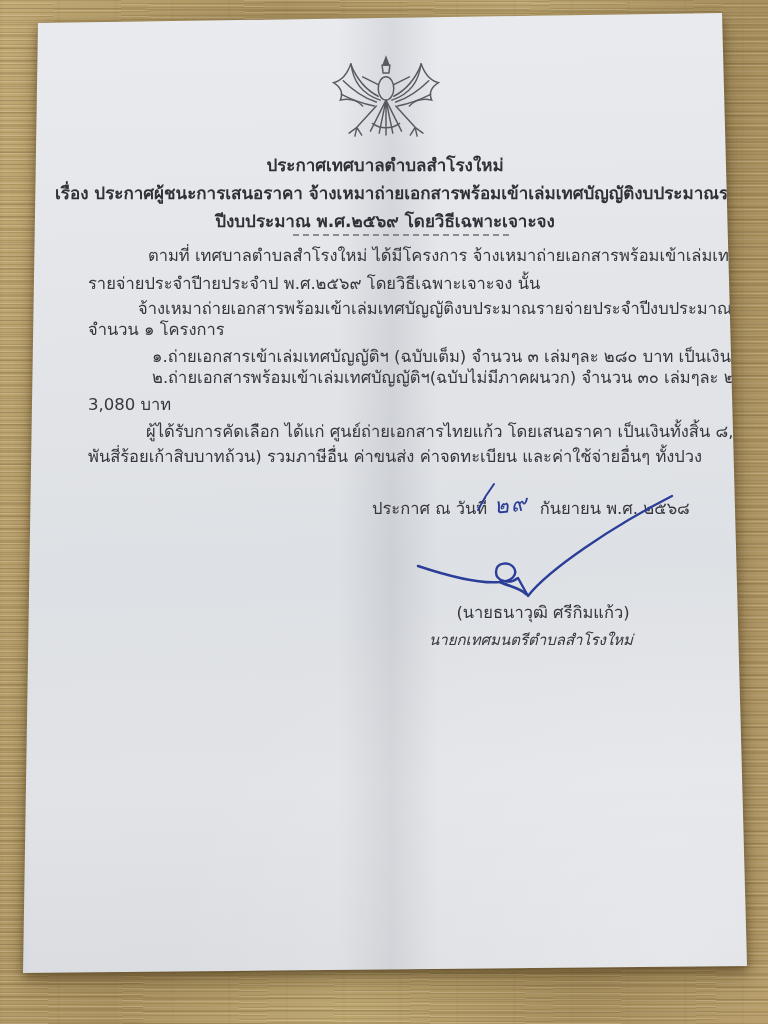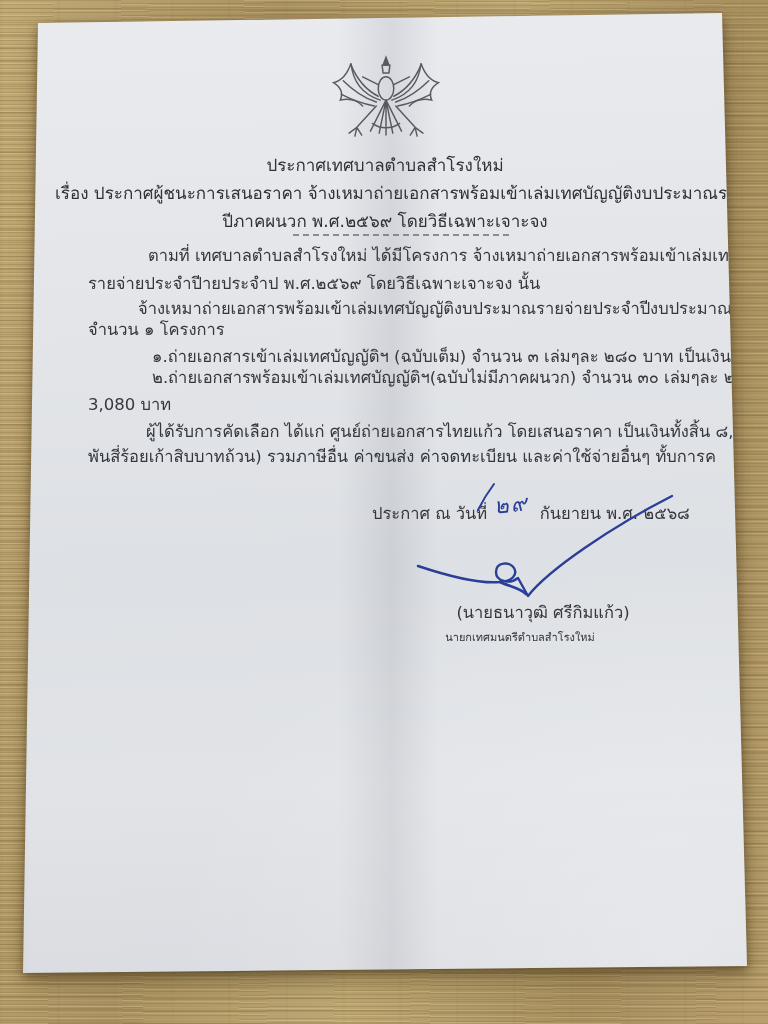--- a/index.html
+++ b/index.html
@@ -23,34 +23,34 @@
     position:absolute; inset:0;
     clip-path:polygon(38px 23px, 722px 13px, 747px 966px, 23px 973px);
     background:
       radial-gradient(120% 70% at 88% 92%, rgba(255,255,255,.30), transparent 55%),
       linear-gradient(90deg, rgba(110,112,122,.14) 0%, rgba(110,112,122,0) 4%),
       linear-gradient(90deg, rgba(0,0,0,0) 44%, rgba(96,100,112,.13) 51%, rgba(0,0,0,0) 57%),
       linear-gradient(178deg,#e9ebef 0%,#e3e5e9 30%,#dde0e4 55%,#e1e3e7 76%,#d8dadf 100%);
     color:#34353d;
   }
   .tline{ position:absolute; left:55px; width:660px; text-align:center; white-space:nowrap;
-          font-size:17px; font-weight:normal; color:#303138; }
+          font-size:17px; font-weight:bold; color:#303138; }
   .bline{ position:absolute; white-space:nowrap; font-size:16.5px; line-height:1.25; color:#35363e; }
   .dash-sep{ position:absolute; left:293px; top:234px; width:216px; height:0;
              border-top:2px dashed #6e6f78; opacity:.75; }
   .emblem{ position:absolute; left:318px; top:55px; width:136px; height:98px; opacity:.88; }
-  .date-row{ position:absolute; left:372px; top:495px; display:flex; align-items:center; }
+  .date-row{ position:absolute; left:372px; top:495px; display:flex; align-items:flex-start; }
   .date-prefix,.date-suffix{ font-size:16.5px; color:#35363e; white-space:nowrap; }
   .hand-day{ font-size:22px; color:#2c3f96; margin:0 10px 0 8px; transform:rotate(-7deg) translateY(-8px);
              font-style:italic; letter-spacing:2px; }
   .sig-svg{ position:absolute; left:388px; top:478px; width:300px; height:135px; }
   .sign-name{ position:absolute; left:413px; top:599px; width:260px; text-align:center;
               font-size:16.5px; white-space:nowrap; color:#34353d; }
-  .sign-pos{ position:absolute; left:390px; top:628px; width:260px; text-align:center;
-             font-size:11px; white-space:nowrap; color:#34353d; }
+  .sign-pos{ position:absolute; left:401px; top:628px; width:260px; text-align:center;
+             font-size:15px; white-space:nowrap; color:#34353d;font-style:italic; }
 </style>
 </head>
 <body>
 
 <div class="paper-wrap">
   <div class="paper">
 
     <svg class="emblem" viewBox="0 0 140 100">
       <g stroke="#474850" fill="none" stroke-width="1.5" stroke-linecap="round">
         <path d="M64,46 C46,40 36,28 34,8 C30,20 24,26 16,28 C24,33 26,39 23,46 C32,44 40,46 46,52"></path>
@@ -67,32 +67,32 @@
         <path d="M62,30 L46,22 M78,30 L94,22"></path>
         <path d="M70,46 L54,78 M70,46 L63,80 M70,46 L70,82 M70,46 L77,80 M70,46 L86,78"></path>
         <path d="M56,70 C64,76 76,76 84,70"></path>
         <path d="M60,52 L40,74 M40,74 l-8,6 M40,74 l-2,9 M40,74 l5,8"></path>
         <path d="M80,52 L100,74 M100,74 l8,6 M100,74 l2,9 M100,74 l-5,8"></path>
       </g>
     </svg>
 
     <div class="tline" style="top:151px">ประกาศเทศบาลตำบลสำโรงใหม่</div>
     <div class="tline" style="top:179px">เรื่อง ประกาศผู้ชนะการเสนอราคา จ้างเหมาถ่ายเอกสารพร้อมเข้าเล่มเทศบัญญัติงบประมาณรายจ่ายประจำ</div>
-    <div class="tline" style="top:207px">ปีภาคผนวก พ.ศ.๒๕๖๙ โดยวิธีเฉพาะเจาะจง</div>
+    <div class="tline" style="top:207px">ปีงบประมาณ พ.ศ.๒๕๖๙ โดยวิธีเฉพาะเจาะจง</div>
     <div class="dash-sep"></div>
 
     <div class="bline" style="left:148px; top:246px">ตามที่ เทศบาลตำบลสำโรงใหม่ ได้มีโครงการ จ้างเหมาถ่ายเอกสารพร้อมเข้าเล่มเทศบัญญัติงบประมาณ</div>
     <div class="bline" style="left:88px;  top:274px">รายจ่ายประจำปีายประจำป พ.ศ.๒๕๖๙ โดยวิธีเฉพาะเจาะจง นั้น</div>
     <div class="bline" style="left:138px; top:299px">จ้างเหมาถ่ายเอกสารพร้อมเข้าเล่มเทศบัญญัติงบประมาณรายจ่ายประจำปีงบประมาณ พ.ศ.๒๕๖๙</div>
     <div class="bline" style="left:88px;  top:320px">จำนวน ๑ โครงการ</div>
     <div class="bline" style="left:152px; top:347px">๑.ถ่ายเอกสารเข้าเล่มเทศบัญญัติฯ (ฉบับเต็ม) จำนวน ๓ เล่มๆละ ๒๘๐ บาท เป็นเงิน ๘๔๐ บาท</div>
     <div class="bline" style="left:152px; top:368px">๒.ถ่ายเอกสารพร้อมเข้าเล่มเทศบัญญัติฯ(ฉบับไม่มีภาคผนวก) จำนวน ๓๐ เล่มๆละ ๒๕๕ บาท เป็นเงิน</div>
     <div class="bline" style="left:88px;  top:395px">3,080 บาท</div>
     <div class="bline" style="left:146px; top:422px">ผู้ได้รับการคัดเลือก ได้แก่ ศูนย์ถ่ายเอกสารไทยแก้ว โดยเสนอราคา เป็นเงินทั้งสิ้น ๘,๔๙๐.๐๐ บาท (แปด</div>
-    <div class="bline" style="left:88px;  top:447px">พันสี่ร้อยเก้าสิบบาทถ้วน) รวมภาษีอื่น ค่าขนส่ง ค่าจดทะเบียน และค่าใช้จ่ายอื่นๆ ทั้บการค</div>
+    <div class="bline" style="left:88px;  top:447px">พันสี่ร้อยเก้าสิบบาทถ้วน) รวมภาษีอื่น ค่าขนส่ง ค่าจดทะเบียน และค่าใช้จ่ายอื่นๆ ทั้งปวง</div>
 
     <div class="date-row">
       <span class="date-prefix">ประกาศ ณ วันที่</span>
       <span class="hand-day">๒๙</span>
       <span class="date-suffix">กันยายน พ.ศ. ๒๕๖๘</span>
     </div>
 
     <svg class="sig-svg" viewBox="0 0 300 135">
       <g stroke="#2b3e98" fill="none" stroke-linecap="round" stroke-linejoin="round">
         <path stroke-width="2.4" d="M30,88 C60,98 92,106 112,104 C124,103 130,97 126,90 C122,83 108,84 108,94 C108,103 121,107 130,100 L140,118 C160,92 225,48 284,18"></path>

